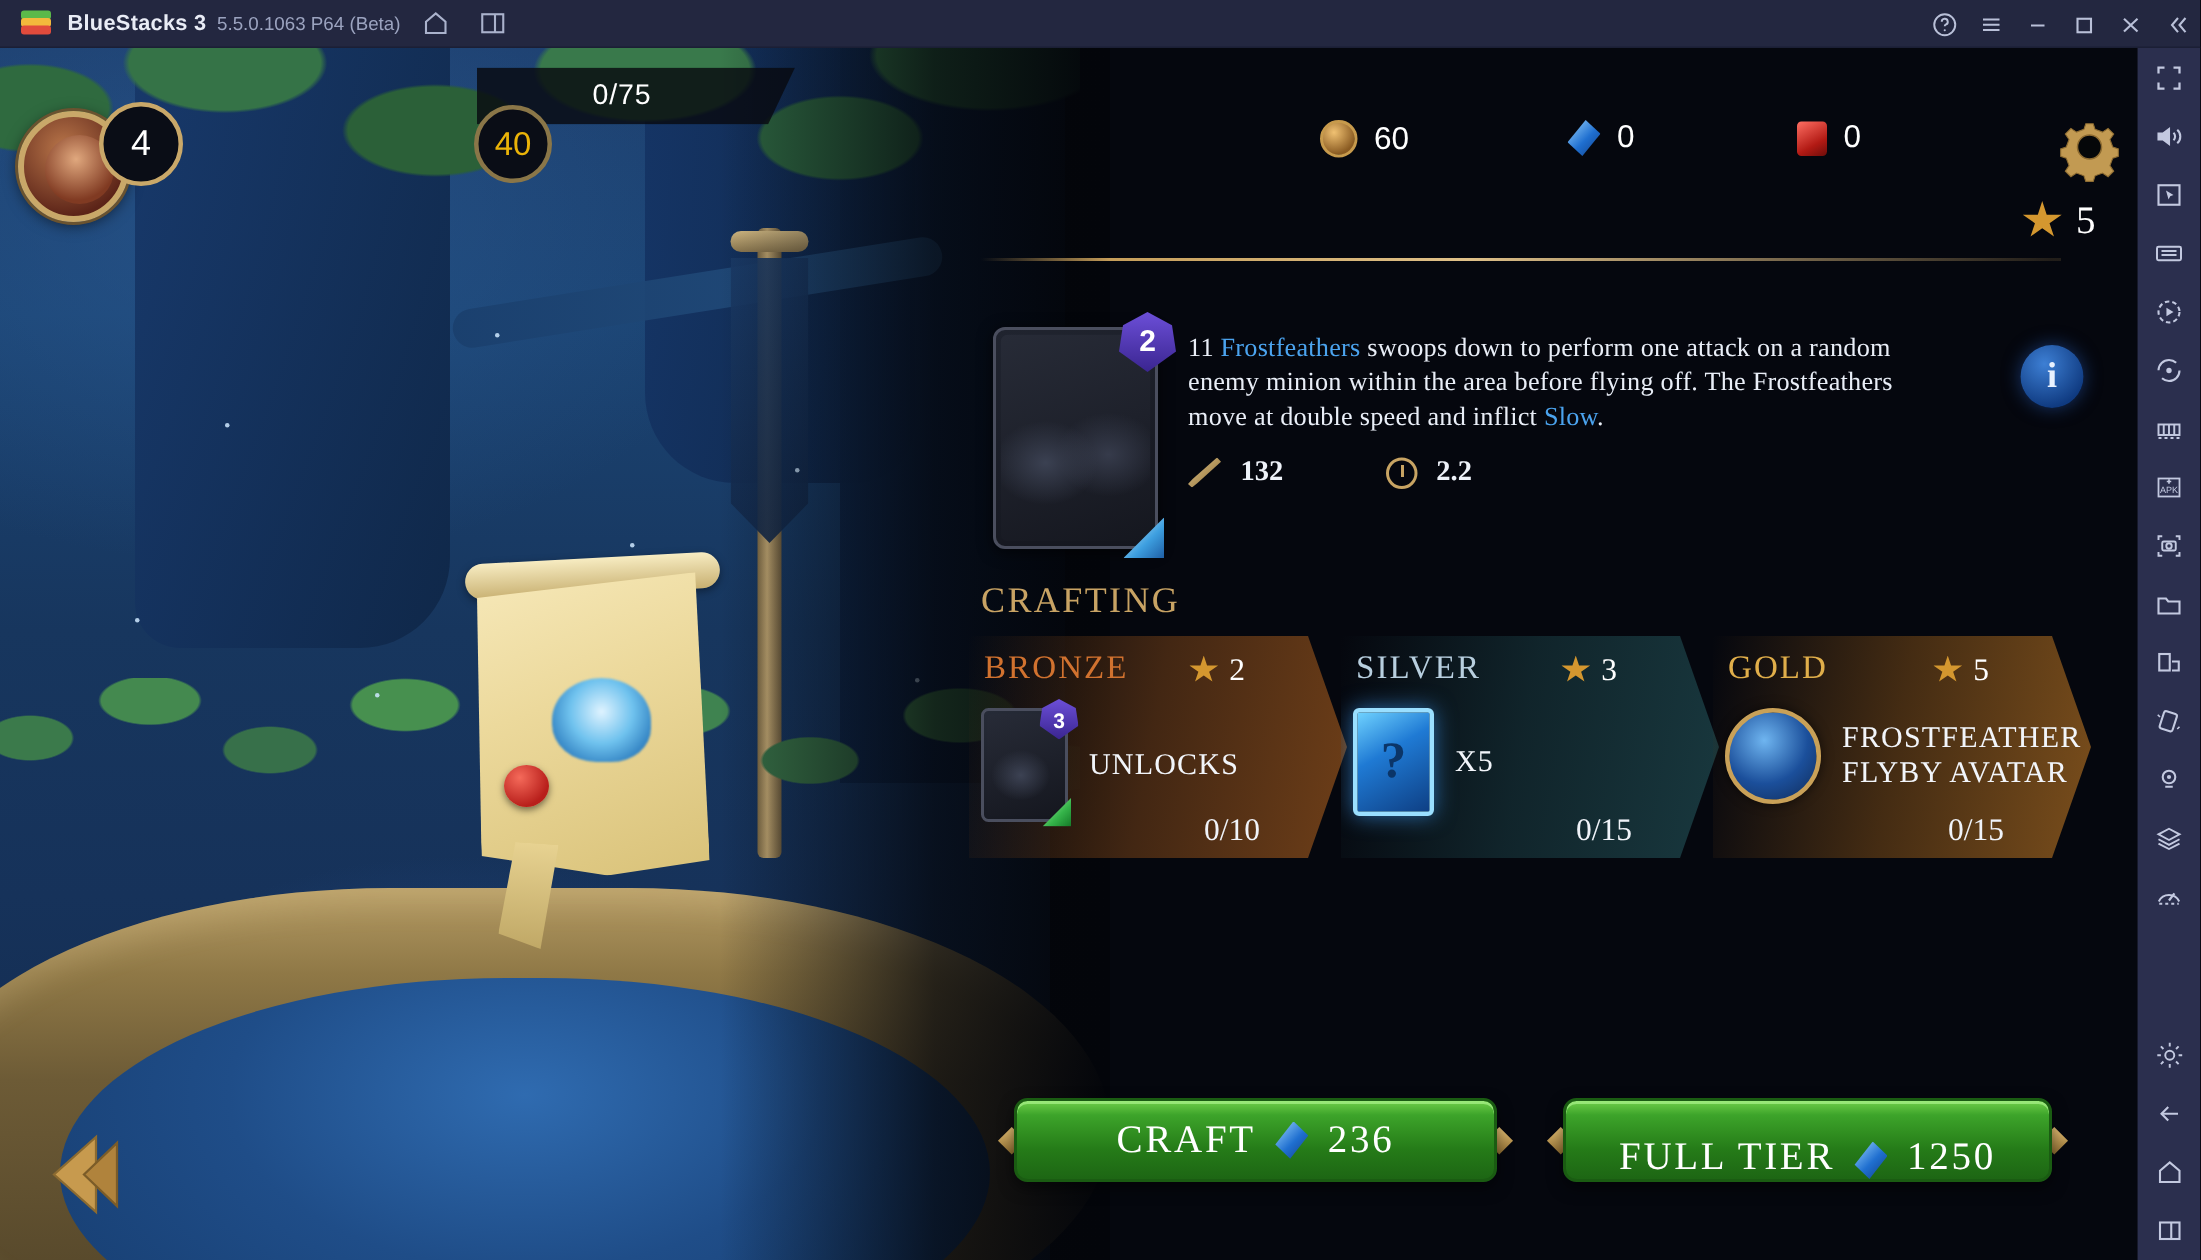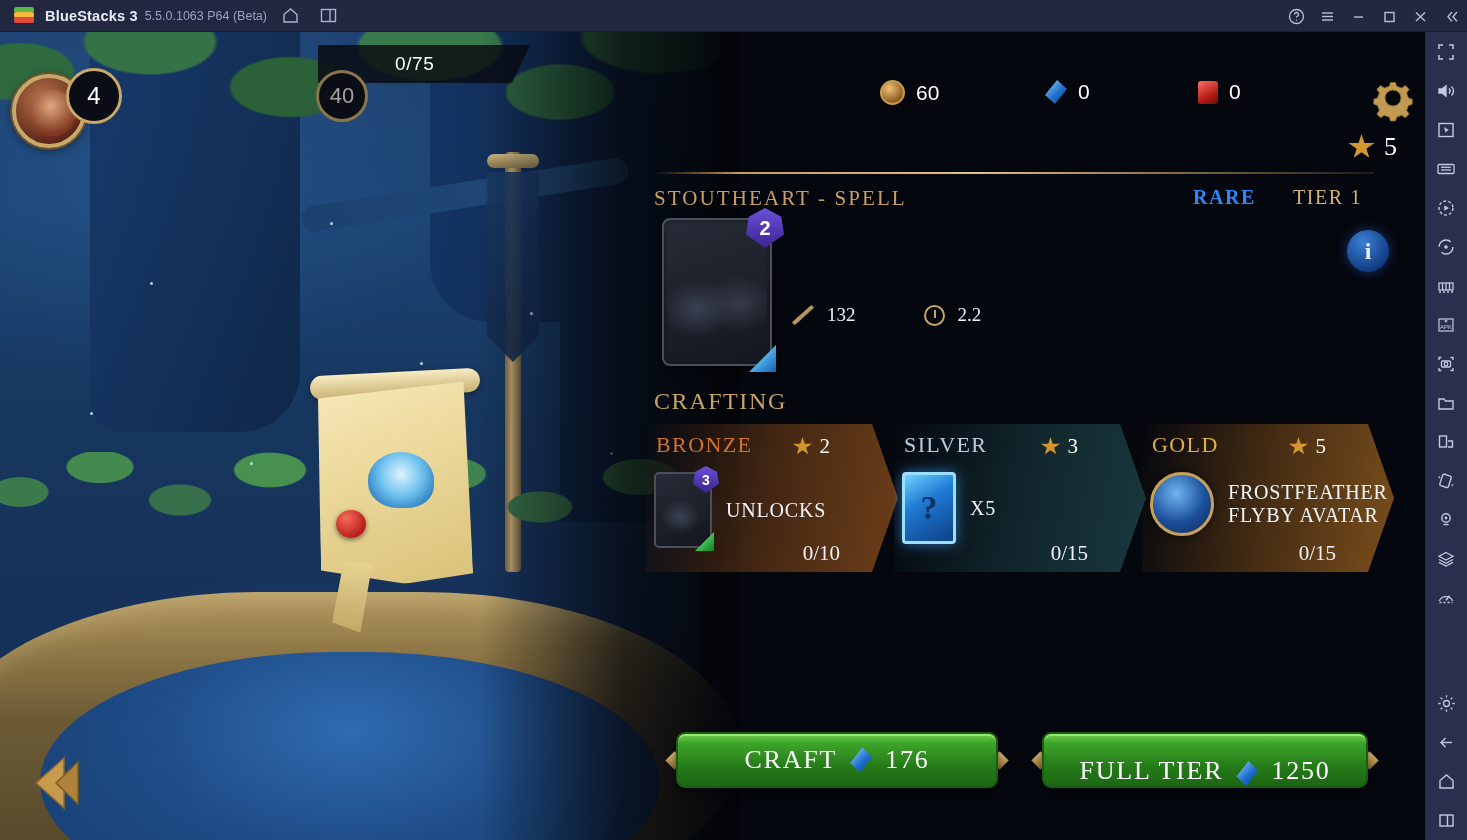--- a/index.html
+++ b/index.html
@@ -176,21 +176,21 @@
   .lvl-badge{
     position:absolute; left:66px; top:36px; width:56px; height:56px; border-radius:50%;
     background:#0a0d16; border:3px solid #c9a869; z-index:23;
     display:flex; align-items:center; justify-content:center;
     color:#fff; font-size:24px;
   }
   .gem-badge{
     position:absolute; left:316px; top:38px; width:52px; height:52px; border-radius:50%;
     background:#0a0d16; border:3px solid #8a7648; z-index:23;
     display:flex; align-items:center; justify-content:center;
-    color:#a3a3a3; font-size:22px;
+    color:#eab308; font-size:22px;
   }
   .currency{
     position:absolute; top:48px; display:flex; align-items:center; gap:11px;
     color:#fff; font-size:21px;
   }
   .cur-gold{ left:880px; }
   .cur-shard{ left:1045px; }
   .cur-ruby{ left:1198px; }
   .coin{
     width:25px; height:25px; border-radius:50%;
@@ -273,21 +273,21 @@
     clip-path:polygon(100% 0,100% 100%,0 100%);
     filter:drop-shadow(0 0 5px rgba(70,160,240,.85));
   }
 
   .desc{
     position:absolute; left:152px; top:108px; width:500px;
     font-family:"Liberation Serif", serif;
     color:#e9eef7; font-size:17.5px; line-height:23px; letter-spacing:.15px;
   }
   .kw{ color:#4ba3ee; }
-  .stats{ position:absolute; left:152px; top:192px; display:flex; align-items:center; gap:68px; }
+  .stats{ position:absolute; left:152px; top:192px; display:flex; align-items:center; gap:68px;font-weight:bold; }
   .stat{ display:flex; align-items:center; gap:13px; color:#eef2f9; font-size:19px;
          font-family:"Liberation Serif", serif;}
   .ico-sword{ width:22px; height:20px; background:linear-gradient(135deg,#e2c489,#8a6c34);
               clip-path:polygon(88% 0,100% 14%,28% 86%,12% 100%,0 88%,14% 72%); }
   .ico-clock{ width:21px; height:21px; border-radius:50%; border:2.4px solid #c8a463; position:relative;}
   .ico-clock::after{ content:""; position:absolute; left:8px; top:3px; width:2px; height:8px;
                      background:#c8a463;}
   .info-btn{
     position:absolute; right:36px; top:118px; width:42px; height:42px; border-radius:50%;
     background:radial-gradient(circle at 38% 30%, #3d7fd4, #0f3a80 75%);
@@ -524,32 +524,30 @@
     </div>
 
     <div class="panel">
 
       <div class="title-rule"></div>
       <div class="star-count">
         <span class="star"></span>
         <span class="star-num">5</span>
       </div>
 
-      <div class="subline">
-        <span class="subtype">STOUTHEART - SPELL</span>
-        <span class="rarity">RARE</span>
-        <span class="tier">TIER 1</span>
-      </div>
 
       <div class="thumb">
         <div class="thumb-art"></div>
         <div class="cost-badge">2</div>
         <div class="faction-badge"></div>
       </div>
 
+      <div class="desc">
+        <span>11 </span><span class="kw">Frostfeathers</span><span> swoops down to perform one attack on a random enemy minion within the area before flying off. The Frostfeathers move at double speed and inflict </span><span class="kw">Slow</span><span>.</span>
+      </div>
 
       <div class="stats">
         <div class="stat">
           <span class="ico-sword"></span>
           <span>132</span>
         </div>
         <div class="stat">
           <span class="ico-clock"></span>
           <span>2.2</span>
         </div>
@@ -612,21 +610,21 @@
 
     <div class="btn-row">
       <div class="dia d1"></div>
       <div class="dia d2"></div>
       <div class="dia d3"></div>
       <div class="dia d4"></div>
 
       <div class="gbtn btn-craft">
         <span>CRAFT</span>
         <span class="shard"></span>
-        <span>176</span>
+        <span>236</span>
       </div>
 
       <div class="gbtn btn-full">
         <span>FULL TIER</span>
         <span class="shard"></span>
         <span>1250</span>
       </div>
     </div>
 
     <div class="back-arrow">

